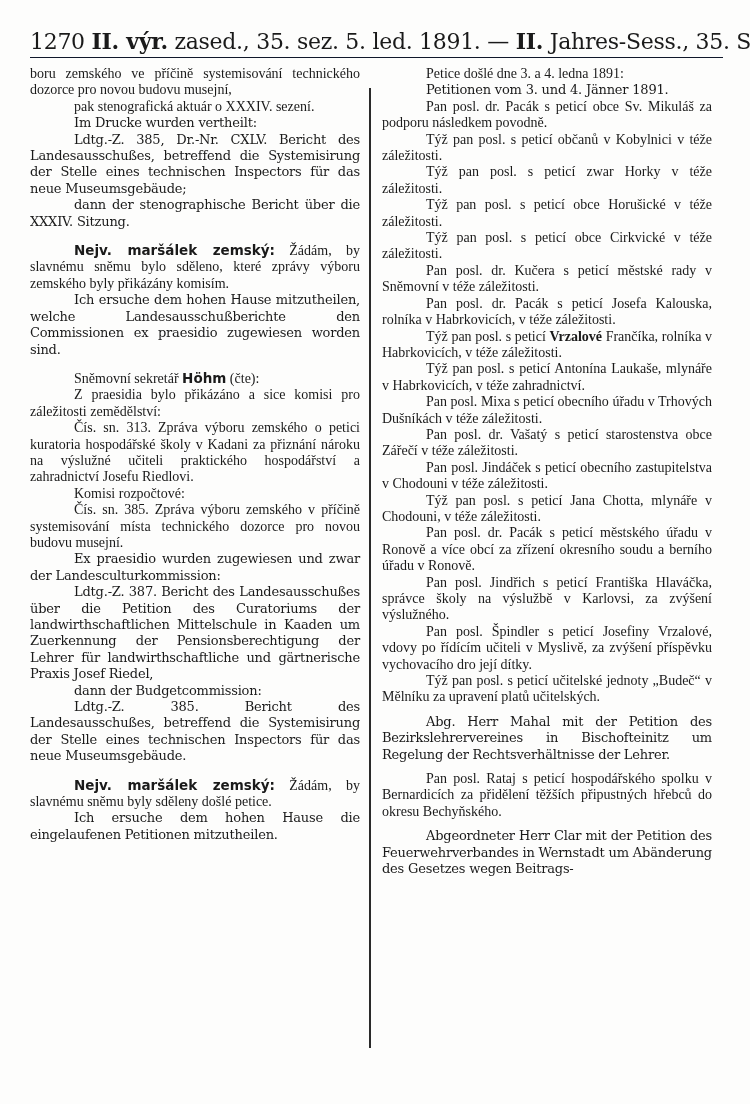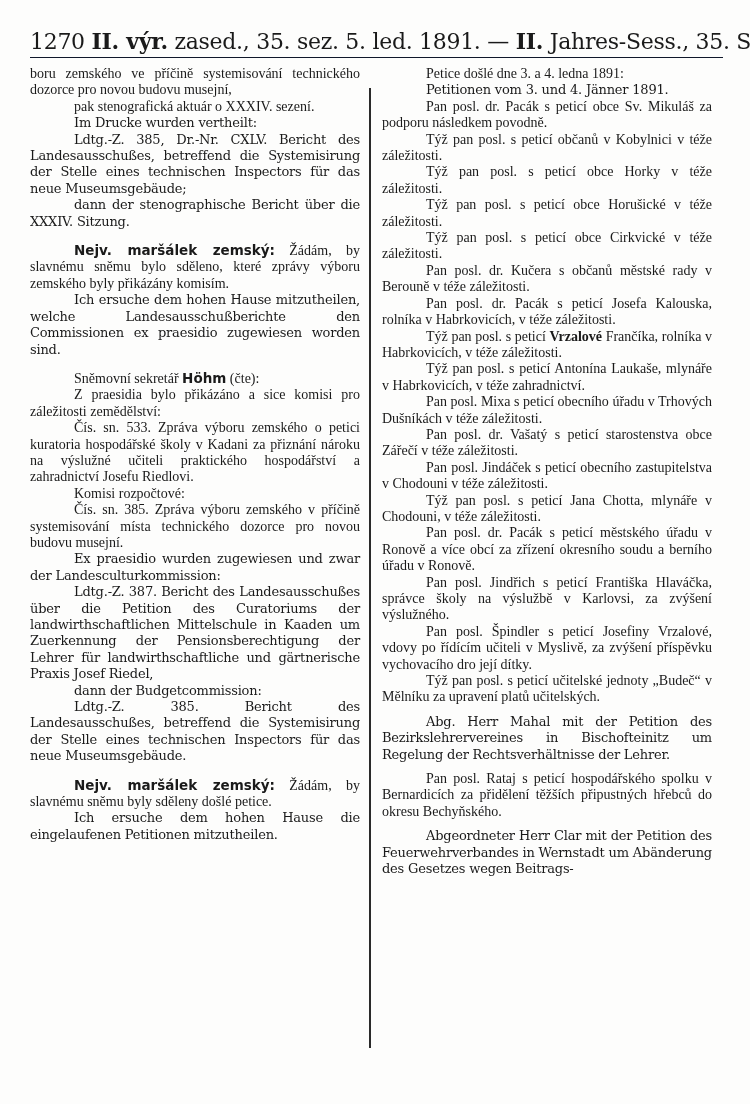--- a/index.html
+++ b/index.html
@@ -52,42 +52,42 @@
   <p class="p ind">pak stenografická aktuár o XXXIV. sezení.</p>
   <p class="p ind fraktur">Im Drucke wurden vertheilt:</p>
   <p class="p ind fraktur">Ldtg.-Z. 385, Dr.-Nr. CXLV. Bericht des Landesausschußes, betreffend die Systemisirung der Stelle eines technischen Inspectors für das neue Museumsgebäude;</p>
   <p class="p ind fraktur">dann der stenographische Bericht über die XXXIV. Sitzung.</p>
 
   <p class="p ind gap"><span class="speaker">Nejv. maršálek zemský:</span><span> Žádám, by slavnému sněmu bylo sděleno, které zprávy výboru zemského byly přikázány komisím.</span></p>
   <p class="p ind fraktur">Ich ersuche dem hohen Hause mitzutheilen, welche Landesausschußberichte den Commissionen ex praesidio zugewiesen worden sind.</p>
 
   <p class="p ind gap"><span>Sněmovní sekretář </span><span class="speaker">Höhm</span><span> (čte):</span></p>
   <p class="p ind">Z praesidia bylo přikázáno a sice komisi pro záležitosti zemědělství:</p>
-  <p class="p ind">Čís. sn. 533. Zpráva výboru zemského o petici kuratoria hospodářské školy v Kadani za přiznání nároku na výslužné učiteli praktického hospodářství a zahradnictví Josefu Riedlovi.</p>
+  <p class="p ind">Čís. sn. 313. Zpráva výboru zemského o petici kuratoria hospodářské školy v Kadani za přiznání nároku na výslužné učiteli praktického hospodářství a zahradnictví Josefu Riedlovi.</p>
   <p class="p ind">Komisi rozpočtové:</p>
   <p class="p ind">Čís. sn. 385. Zpráva výboru zemského v příčině systemisování místa technického dozorce pro novou budovu musejní.</p>
   <p class="p ind fraktur">Ex praesidio wurden zugewiesen und zwar der Landesculturkommission:</p>
   <p class="p ind fraktur">Ldtg.-Z. 387. Bericht des Landesausschußes über die Petition des Curatoriums der landwirthschaftlichen Mittelschule in Kaaden um Zuerkennung der Pensionsberechtigung der Lehrer für landwirthschaftliche und gärtnerische Praxis Josef Riedel,</p>
   <p class="p ind fraktur">dann der Budgetcommission:</p>
   <p class="p ind fraktur">Ldtg.-Z. 385. Bericht des Landesausschußes, betreffend die Systemisirung der Stelle eines technischen Inspectors für das neue Museumsgebäude.</p>
 
   <p class="p ind gap"><span class="speaker">Nejv. maršálek zemský:</span><span> Žádám, by slavnému sněmu byly sděleny došlé petice.</span></p>
   <p class="p ind fraktur">Ich ersuche dem hohen Hause die eingelaufenen Petitionen mitzutheilen.</p>
 
 </div>
 
 <div class="col col-right">
   <p class="p ind">Petice došlé dne 3. a 4. ledna 1891:</p>
   <p class="p ind fraktur">Petitionen vom 3. und 4. Jänner 1891.</p>
   <p class="p ind">Pan posl. dr. Pacák s peticí obce Sv. Mikuláš za podporu následkem povodně.</p>
   <p class="p ind">Týž pan posl. s peticí občanů v Kobylnici v téže záležitosti.</p>
-  <p class="p ind">Týž pan posl. s peticí obce Horky v téže záležitosti.</p>
+  <p class="p ind">Týž pan posl. s peticí zwar Horky v téže záležitosti.</p>
   <p class="p ind">Týž pan posl. s peticí obce Horušické v téže záležitosti.</p>
   <p class="p ind">Týž pan posl. s peticí obce Cirkvické v téže záležitosti.</p>
-  <p class="p ind">Pan posl. dr. Kučera s občanů městské rady v Berouně v téže záležitosti.</p>
+  <p class="p ind">Pan posl. dr. Kučera s peticí městské rady v Sněmovní v téže záležitosti.</p>
   <p class="p ind">Pan posl. dr. Pacák s peticí Josefa Kalouska, rolníka v Habrkovicích, v téže záležitosti.</p>
   <p class="p ind"><span>Týž pan posl. s peticí </span><span class="b">Vrzalové</span><span> Frančíka, rolníka v Habrkovicích, v téže záležitosti.</span></p>
   <p class="p ind">Týž pan posl. s peticí Antonína Laukaše, mlynáře v Habrkovicích, v téže zahradnictví.</p>
   <p class="p ind">Pan posl. Mixa s peticí obecního úřadu v Trhových Dušníkách v téže záležitosti.</p>
   <p class="p ind">Pan posl. dr. Vašatý s peticí starostenstva obce Zářečí v téže záležitosti.</p>
   <p class="p ind">Pan posl. Jindáček s peticí obecního zastupitelstva v Chodouni v téže záležitosti.</p>
   <p class="p ind">Týž pan posl. s peticí Jana Chotta, mlynáře v Chodouni, v téže záležitosti.</p>
   <p class="p ind">Pan posl. dr. Pacák s peticí městského úřadu v Ronově a více obcí za zřízení okresního soudu a berního úřadu v Ronově.</p>
   <p class="p ind">Pan posl. Jindřich s peticí Františka Hlaváčka, správce školy na výslužbě v Karlovsi, za zvýšení výslužného.</p>
   <p class="p ind">Pan posl. Špindler s peticí Josefiny Vrzalové, vdovy po řídícím učiteli v Myslivě, za zvýšení příspěvku vychovacího dro její dítky.</p>

